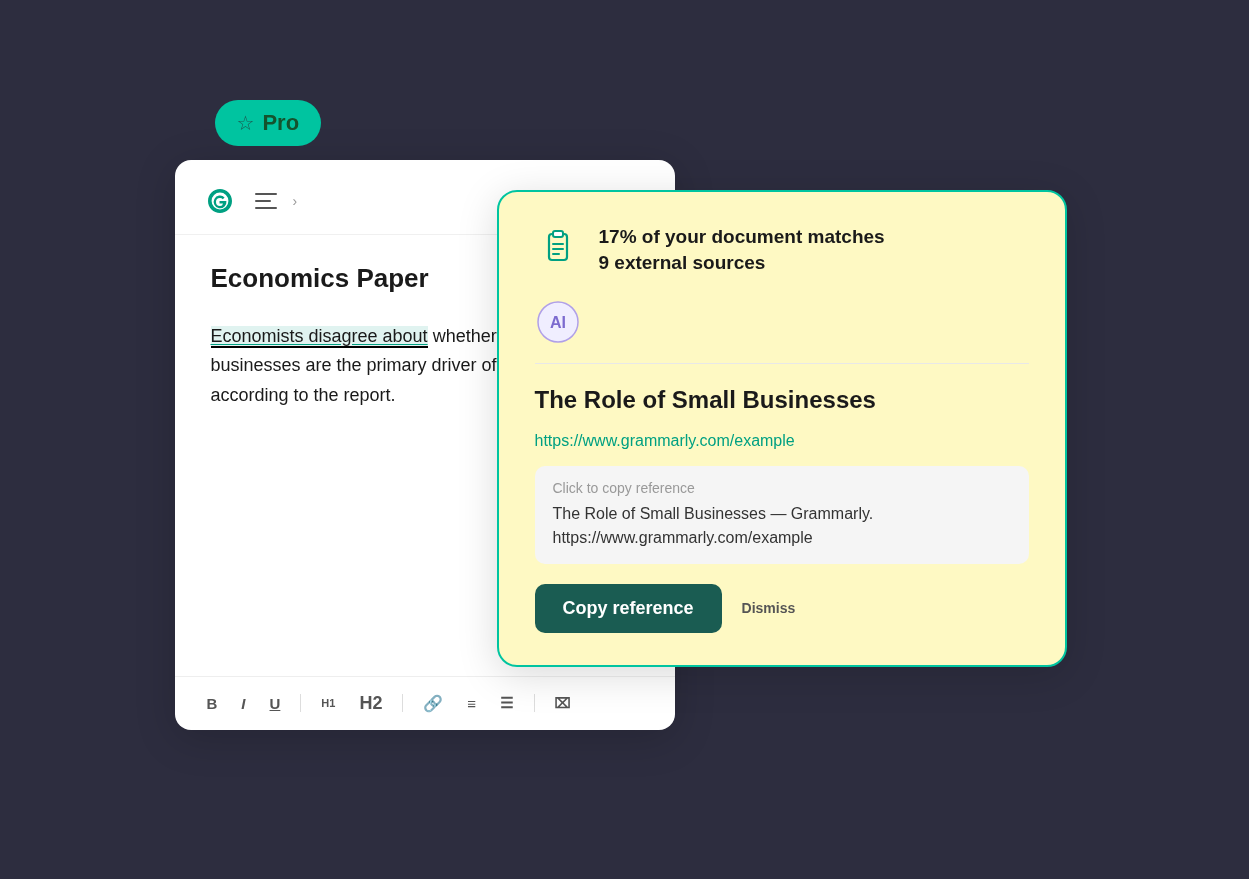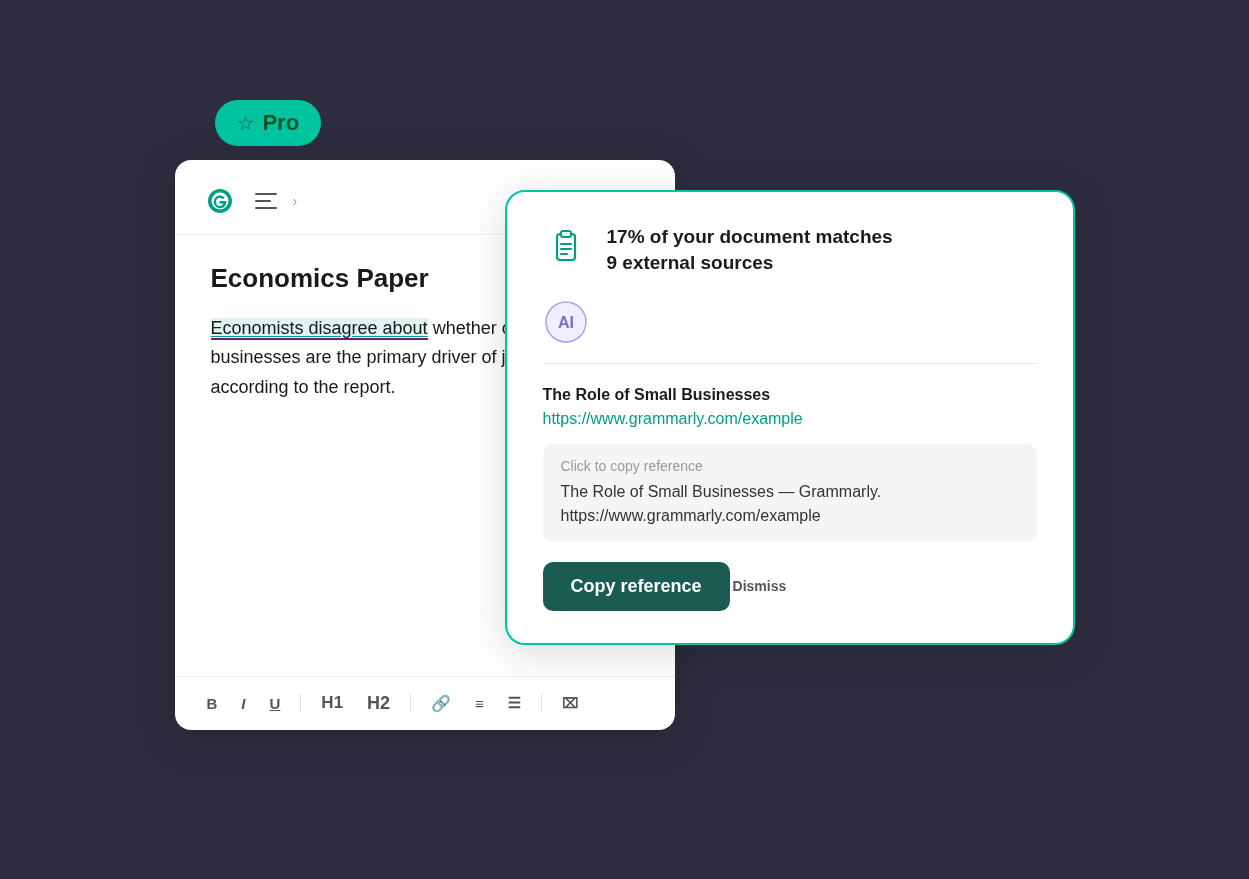--- a/index.html
+++ b/index.html
@@ -96,32 +96,32 @@
 
     .editor-content {
       padding: 28px 36px;
       flex: 1;
     }
 
     .doc-title {
       font-size: 26px;
       font-weight: 800;
       color: #1a1a1a;
-      margin-bottom: 20px;
+      margin-bottom: 28px;
     }
 
     .doc-body {
       font-size: 18px;
       line-height: 1.65;
       color: #1a1a1a;
     }
 
     .highlighted-text {
       background: rgba(0, 160, 130, 0.12);
-      border-bottom: 2px solid #701a75;
+      border-bottom: 2px solid #000000;
       text-decoration: underline;
       text-decoration-color: #00a082;
       text-underline-offset: 2px;
     }
 
     .editor-toolbar {
       padding: 14px 28px;
       border-top: 1px solid #eee;
       display: flex;
       align-items: center;
@@ -141,23 +141,23 @@
     .toolbar-divider {
       width: 1px;
       height: 18px;
       background: #ddd;
     }
 
     
     .info-panel {
       position: absolute;
       top: 90px;
-      right: 0;
+      right: 8px;
       width: 570px;
-      background: #ffffff;
+      background: #fef9c3;
       border-radius: 20px;
       border: 2px solid #00c4a0;
       box-shadow: 0 8px 40px rgba(0,0,0,0.15);
       padding: 32px 36px;
     }
 
     .stat-row {
       display: flex;
       align-items: flex-start;
       gap: 18px;
@@ -194,24 +194,24 @@
       flex-shrink: 0;
     }
 
     .divider {
       height: 1px;
       background: #e8e8e8;
       margin: 18px 0 22px;
     }
 
     .source-title {
-      font-size: 16px;
+      font-size: 24px;
       font-weight: 800;
       color: #1a1a1a;
-      margin-bottom: 6px;
+      margin-bottom: 18px;
     }
 
     .source-url {
       font-size: 16px;
       color: #00a082;
       margin-bottom: 16px;
       cursor: pointer;
     }
 
     .reference-box {
@@ -229,21 +229,21 @@
 
     .ref-text {
       font-size: 16px;
       color: #333;
       line-height: 1.5;
     }
 
     .action-row {
       display: flex;
       align-items: center;
-      gap: 3px;
+      gap: 20px;
     }
 
     .copy-btn {
       background: #1a5c52;
       color: #fff;
       border: none;
       border-radius: 10px;
       padding: 14px 28px;
       font-size: 18px;
       font-weight: 700;
@@ -297,21 +297,21 @@
         <span class="highlighted-text">Economists disagree about</span>
         <span> whether or not small businesses are the primary driver of job growth, according to the report.</span>
       </div>
     </div>
 
     <div class="editor-toolbar">
       <button class="toolbar-btn">B</button>
       <button class="toolbar-btn italic">I</button>
       <button class="toolbar-btn underline">U</button>
       <div class="toolbar-divider"></div>
-      <button class="toolbar-btn" style="font-size:17px;font-weight:700;">H1</button>
+      <button class="toolbar-btn" style="font-size:11px;font-weight:700;">H1</button>
       <button class="toolbar-btn" style="font-size:18px;font-weight:700;">H2</button>
       <div class="toolbar-divider"></div>
       <button class="toolbar-btn" style="font-size:16px;">🔗</button>
       <button class="toolbar-btn" style="font-size:15px;">≡</button>
       <button class="toolbar-btn" style="font-size:15px;">☰</button>
       <div class="toolbar-divider"></div>
       <button class="toolbar-btn" style="font-size:14px;">⌧</button>
     </div>
   </div>
 

